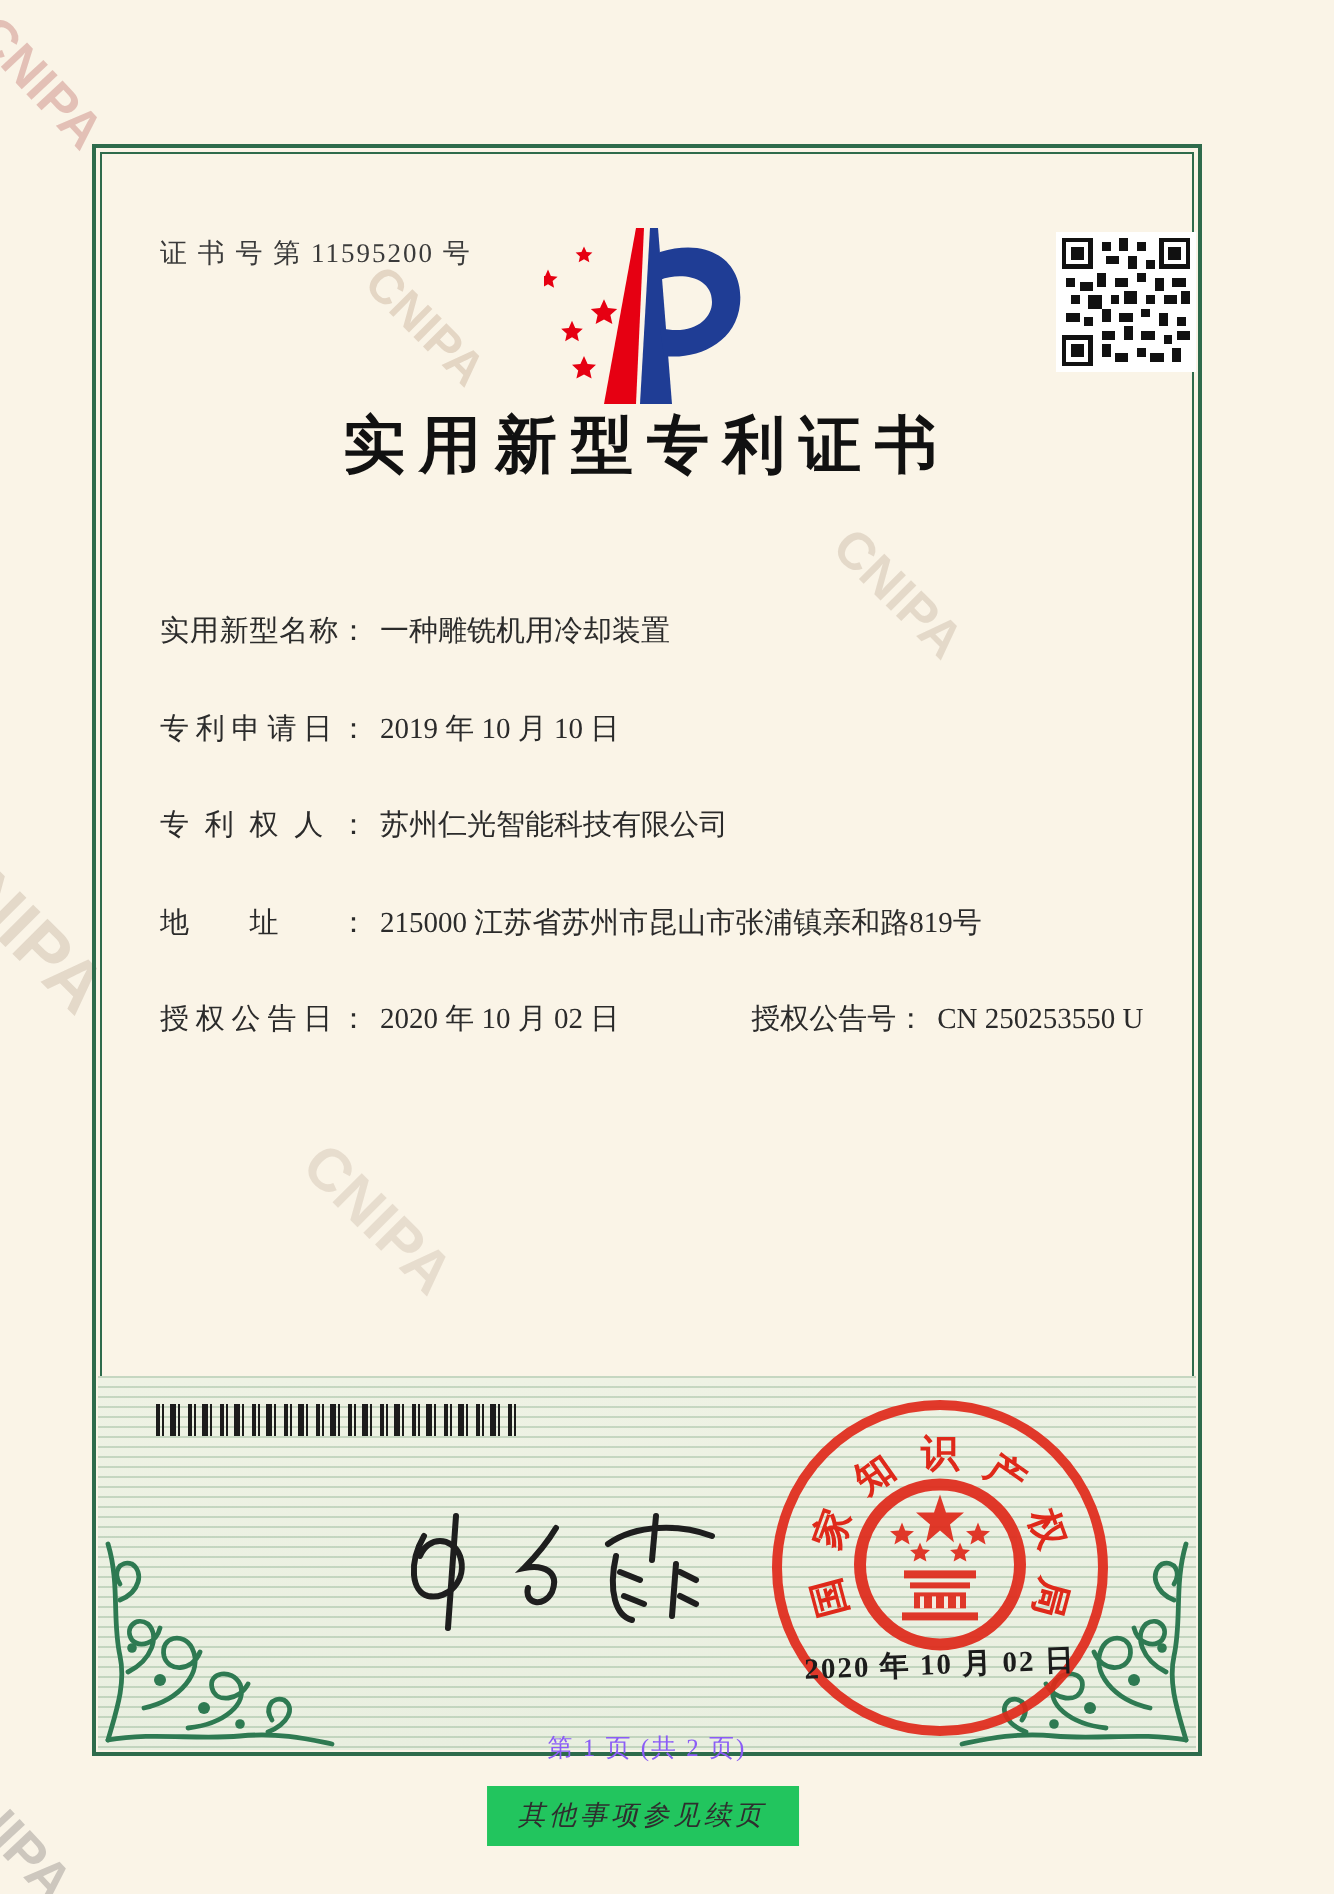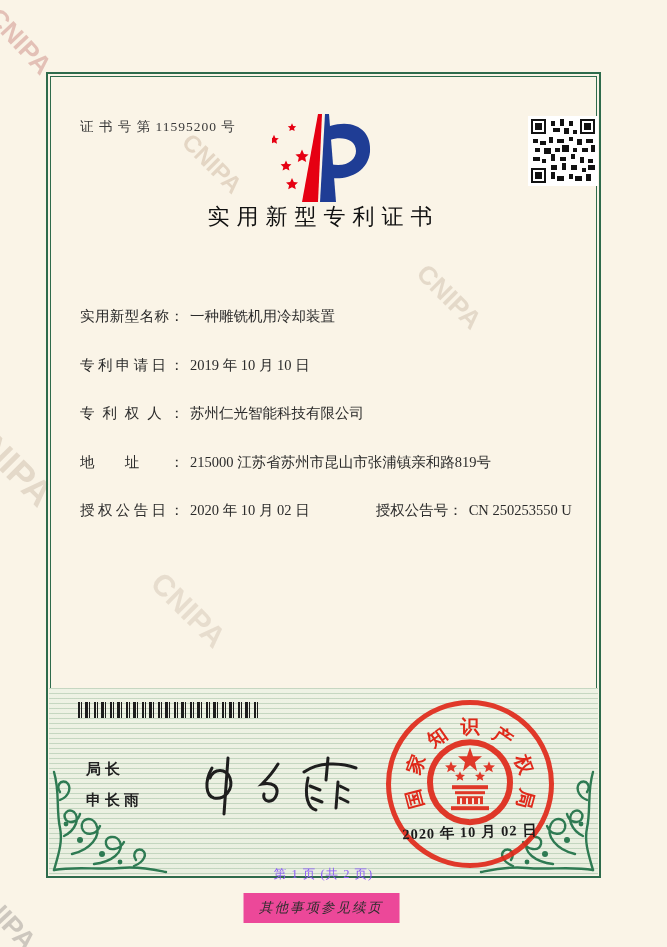--- a/index.html
+++ b/index.html
@@ -28,21 +28,21 @@
         }
   
   .corner{position:absolute;bottom:2px;width:118px;height:108px;color:#2e7a52;}
   .corner.bl{left:2px;}
   .corner.br{right:2px;transform:scaleX(-1);}
   
   .cert-no{position:absolute;left:32px;top:44px;font-size:13.5px;letter-spacing:1px;color:#3a3a3a;}
   .logo{position:absolute;left:224px;top:36px;width:106px;height:100px;}
   .qr{position:absolute;left:480px;top:42px;width:64px;height:64px;background:#fff;padding:3px;}
   .title{position:absolute;left:0;right:0;top:128px;text-align:center;
-         font-size:22px;font-weight:normal;letter-spacing:7px;color:#111;}
+         font-size:31px;font-weight:bold;letter-spacing:7px;color:#111;}
   
   .fields{position:absolute;left:32px;right:28px;top:212px;font-size:14.5px;color:#2b2b2b;}
   .frow{margin-bottom:28.5px;line-height:20px;white-space:nowrap;margin-top:20px;}
   .flabel{display:inline-block;width:104px;text-align:justify;text-align-last:justify;}
   .fvalue{margin-left:6px;}
   .grant .pair2{margin-left:66px;}
   
   .body-text{position:absolute;left:32px;right:30px;top:478px;
              font-size:14.5px;line-height:23px;text-align:justify;
              font-style:italic;color:#2e2e2e;}
@@ -63,21 +63,21 @@
   .seal .ring-char{position:absolute;left:50%;top:50%;width:22px;height:22px;
         margin:-11px 0 0 -11px;text-align:center;font-size:19px;font-weight:bold;
         color:#df291a;font-family:"Liberation Serif",serif;}
   .seal-emblem{position:absolute;left:50%;top:50%;transform:translate(-50%,-52%);}
   .seal-date{position:absolute;left:-6px;right:-6px;top:118px;text-align:center;
         font-size:14.5px;color:#1c1c1c;letter-spacing:1px;transform:rotate(-2deg);
         font-weight:600;}
   .page-no{position:absolute;left:0;right:0;top:792px;text-align:center;
            font-size:12.5px;color:#8b5cf6;letter-spacing:1px;}
   .next-note{position:absolute;left:50%;top:893px;transform:translateX(-58%);
-             background:#ec4899;padding:6px 16px;font-size:13.5px;font-style:italic;
+             background:#22c55e;padding:6px 16px;font-size:13.5px;font-style:italic;
              letter-spacing:2px;color:#2e2e2e;}
 </style>
 </head>
 <body>
 
 <span class="wm wm1">CNIPA</span>
 <span class="wm wm2">CNIPA</span>
 <span class="wm wm3">CNIPA</span>
 <span class="wm wm4">CNIPA</span>
 <span class="wm wm5">CNIPA</span>
@@ -203,24 +203,20 @@
     <div class="frow grant">
       <span class="flabel">授权公告日：</span><span class="fvalue">2020 年 10 月 02 日</span><span class="pair2"><span>授权公告号：</span><span class="fvalue">CN 250253550 U</span></span>
     </div>
   </div>
 
   <div class="body-text">
   </div>
 
   <div class="barcode"></div>
 
-  <div class="officer">
-    <div>局长</div>
-    <div>申长雨</div>
-  </div>
 
   <svg class="signature" viewBox="0 0 180 72">
     <g fill="none" stroke="#1e1e1e" stroke-width="3" stroke-linecap="round">
       <path d="M40,8 L36,64"></path>
       <path d="M24,18 C16,32 18,46 26,48 C36,50 46,40 42,28 C38,18 26,18 22,28"></path>
       <path d="M90,14 C84,24 78,30 74,34 C84,32 92,36 88,46 C84,54 74,52 76,44"></path>
       <path d="M116,22 C130,12 152,12 168,18"></path>
       <path d="M140,8 L138,30"></path>
       <path d="M120,28 C116,46 120,58 128,60"></path>
       <path d="M122,36 L132,40"></path>

